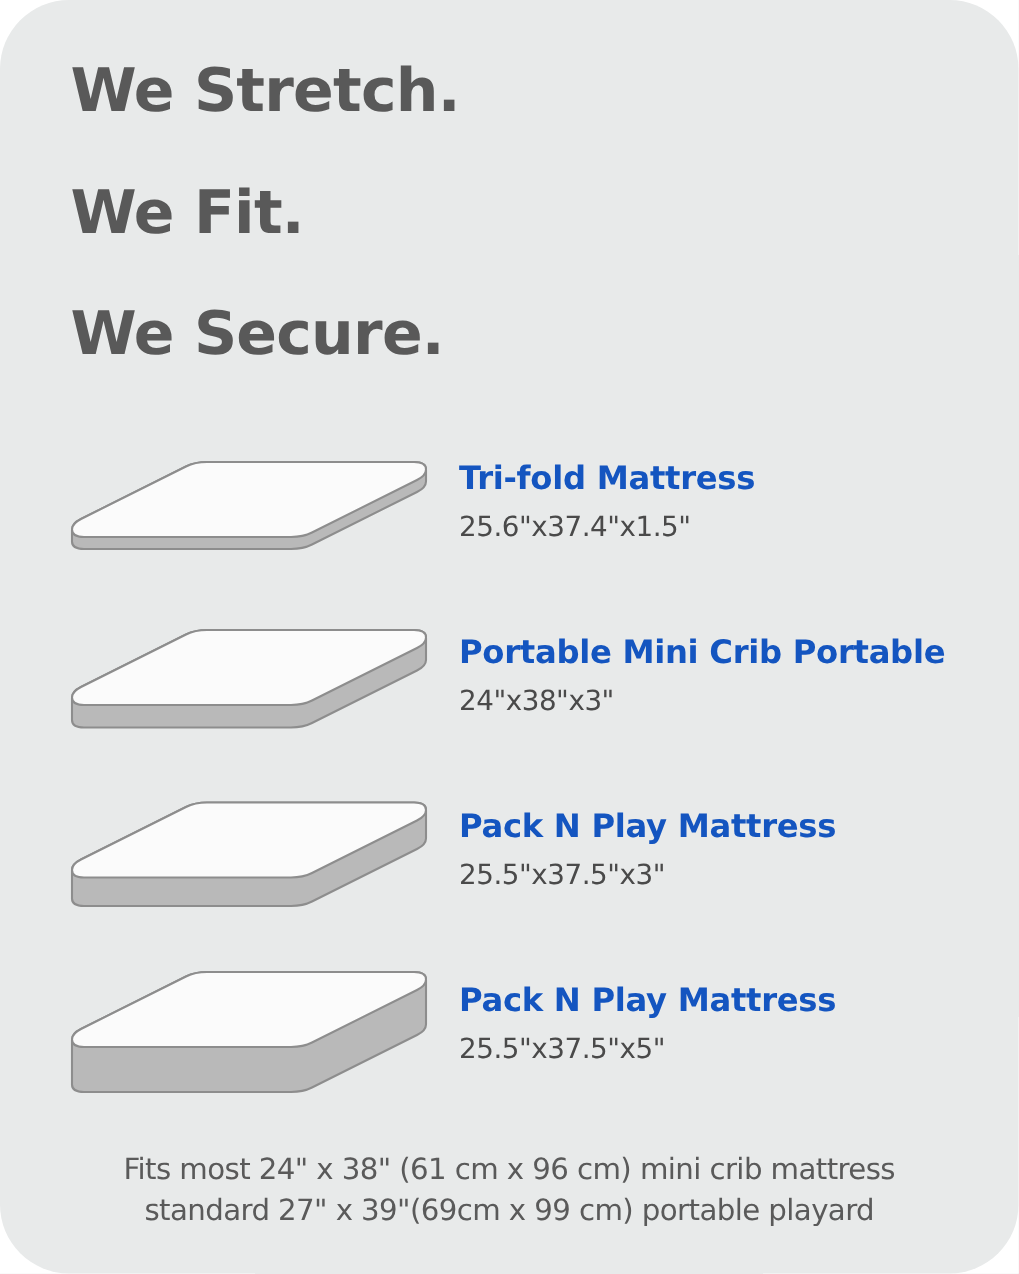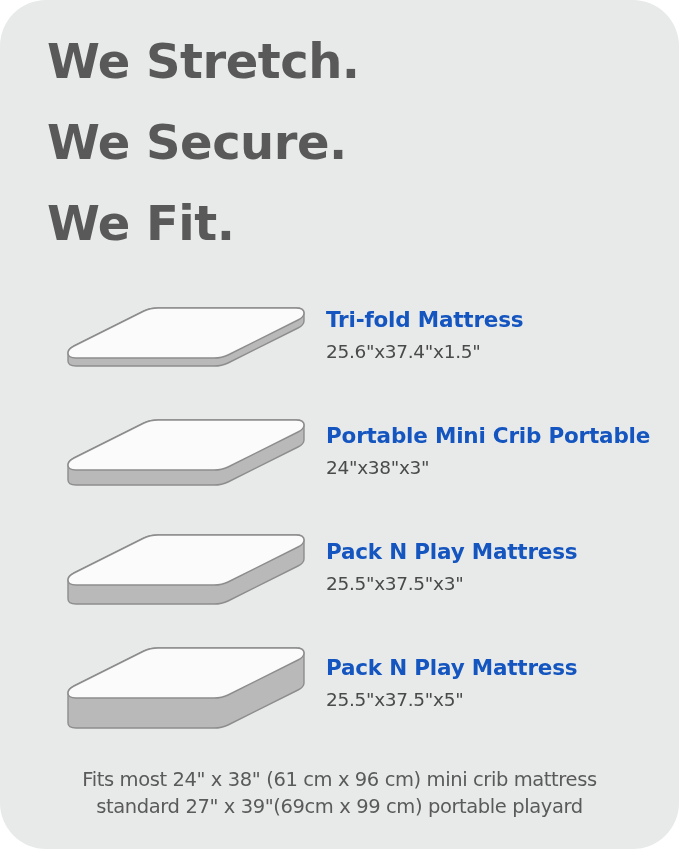--- a/index.html
+++ b/index.html
@@ -30,38 +30,37 @@
   .headline {
     position: absolute;
     left: 47px;
     top: 21px;
     width: 560px;
   }
   .headline-line {
     display: block;
     font-family: "DejaVu Sans", sans-serif;
     font-weight: bold;
-    font-size: 48px;
+    font-size: 40px;
     line-height: 81px;
     letter-spacing: -0.5px;
     color: #595959;
     white-space: nowrap;
   }
 
   
   .products {
     position: absolute;
     left: 0;
     top: 295px;
     width: 679px;
   }
   .product-row {
     position: relative;
     height: 116px;
-    margin-left: 20px;
   }
 
   .mattress-art {
     position: absolute;
     left: 38px;
     top: 0;
     width: 256px;
     height: 116px;
   }
   .mattress-art svg {
@@ -117,22 +116,22 @@
     white-space: nowrap;
   }
 </style>
 </head>
 <body>
 
 <div class="card">
 
   <div class="headline">
     <span class="headline-line">We Stretch.</span>
+    <span class="headline-line">We Fit.</span>
     <span class="headline-line">We Secure.</span>
-    <span class="headline-line">We Fit.</span>
   </div>
 
   <div class="products">
 
     <div class="product-row">
       <div class="mattress-art">
         <svg viewBox="0 0 256 116" xmlns="http://www.w3.org/2000/svg">
           <path d="M10,66 L10,58 Q10,54 16,51 L86,16 Q92,13 100,13 L238,13 Q246,13 246,18 L246,26 Q246,30 240,33 L170,68 Q164,71 156,71 L18,71 Q10,71 10,66 Z" fill="#b9b9b9" stroke="#8d8d8d" stroke-width="1.4" stroke-linejoin="round"></path>
           <path d="M10,58 Q10,54 16,51 L86,16 Q92,13 100,13 L238,13 Q246,13 246,18 Q246,22 240,25 L170,60 Q164,63 156,63 L18,63 Q10,63 10,58 Z" fill="#fbfbfb" stroke="#8d8d8d" stroke-width="1.4" stroke-linejoin="round"></path>
         </svg>

